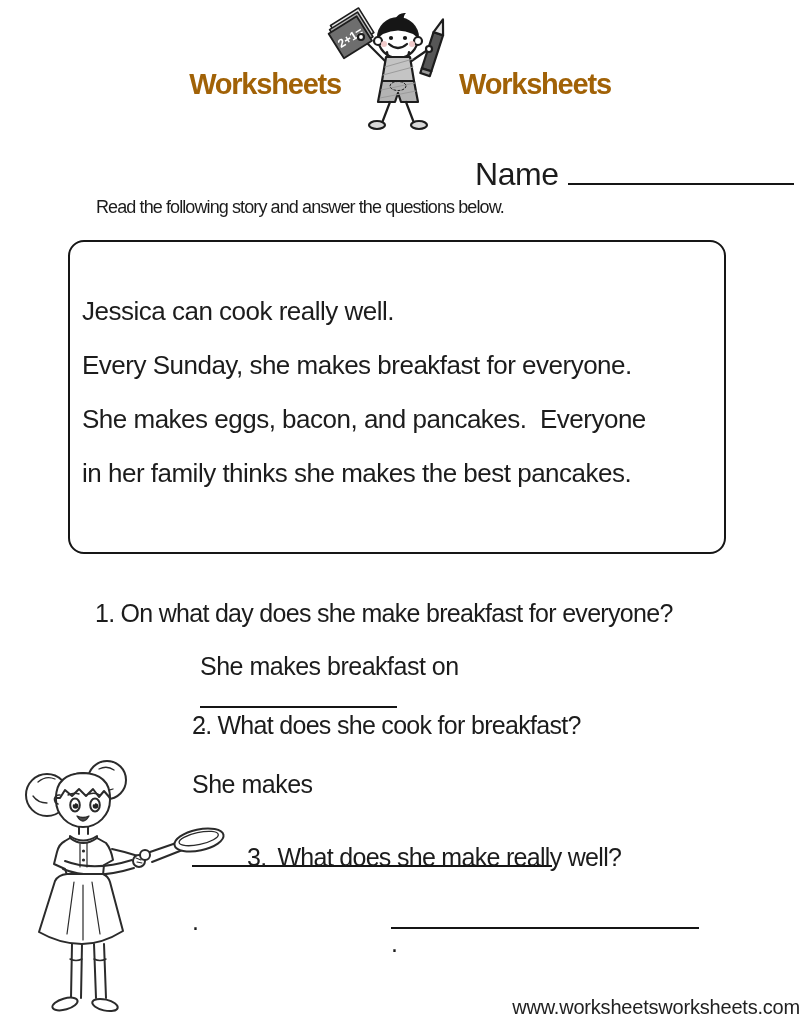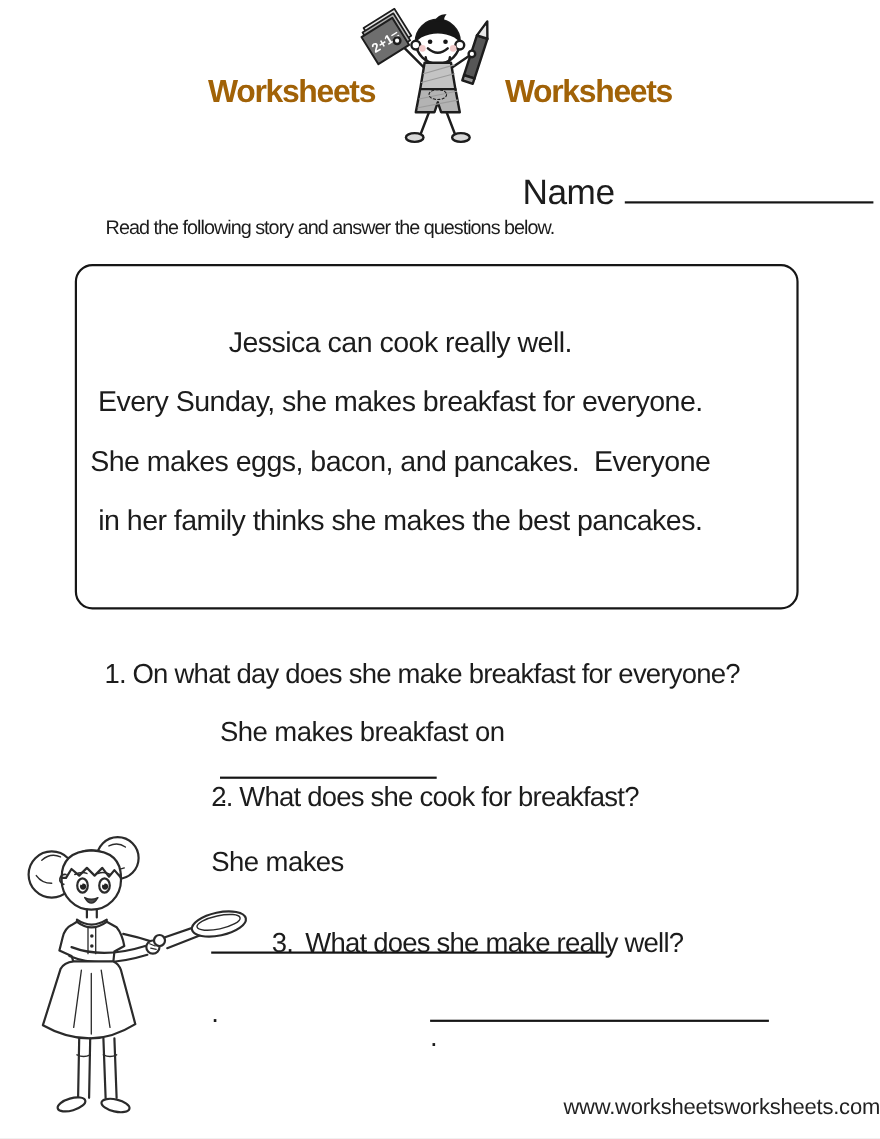--- a/index.html
+++ b/index.html
@@ -39,21 +39,21 @@
   }
   
   .story-box{
     position:absolute;left:68px;top:240px;width:654px;height:310px;
     border:2.5px solid #161616;border-radius:16px;background:#fff;
   }
   .story-text{
     position:absolute;left:82px;top:284px;
     font-size:26px;line-height:54px;letter-spacing:-0.5px;
   }
-  .story-line{white-space:pre;text-align:center;}
+  .story-line{white-space:pre;}
   
   .q-row{
     position:absolute;display:flex;align-items:baseline;
     font-size:25px;letter-spacing:-0.7px;white-space:nowrap;
   }
   .q-num{margin-right:6px;}
   .q3 .q-num{margin-right:11px;}
   .a-row{
     position:absolute;display:flex;align-items:baseline;
     font-size:25px;letter-spacing:-0.5px;white-space:pre;flex-direction:column;

